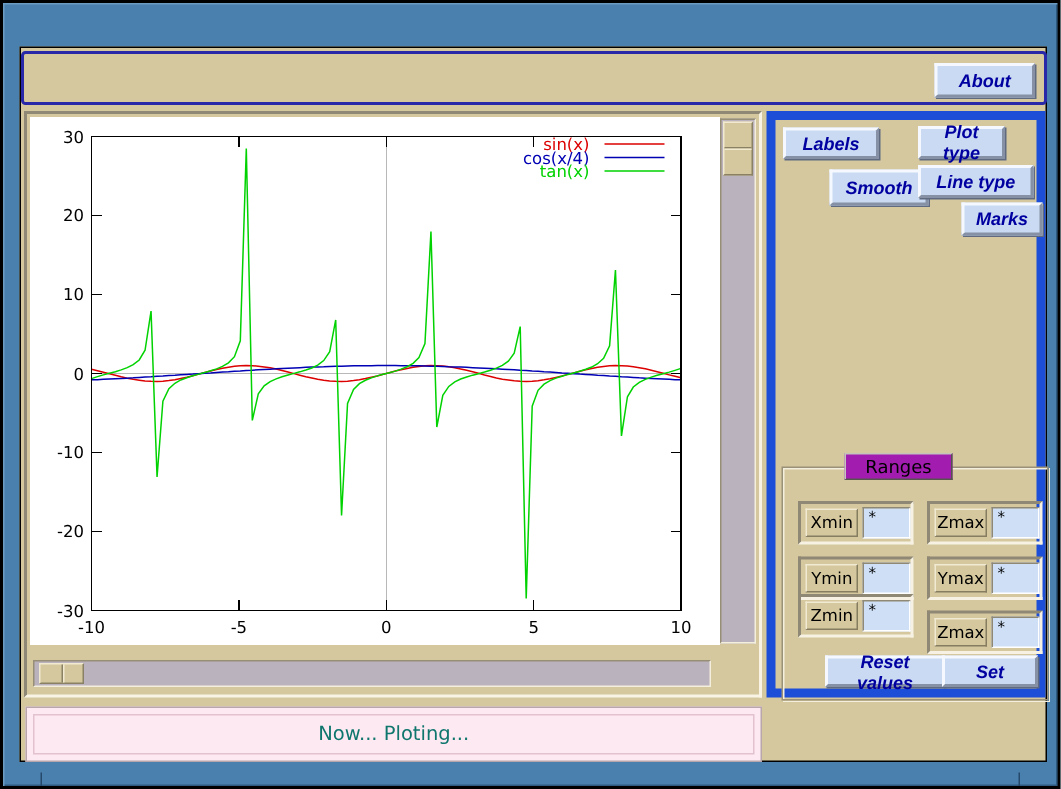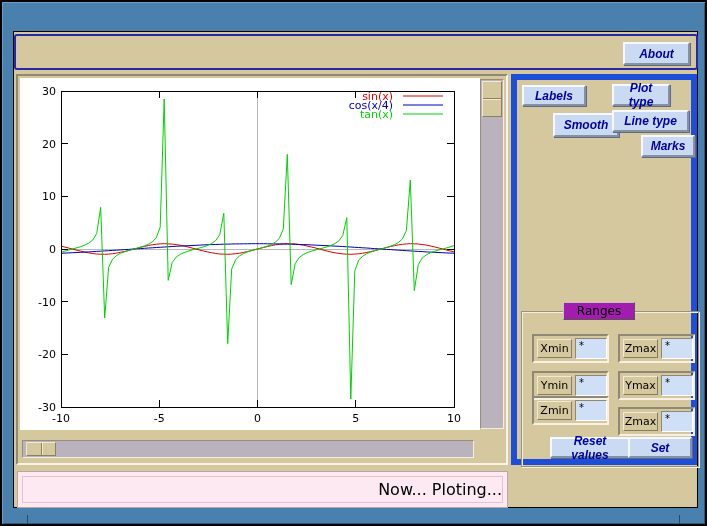--- a/index.html
+++ b/index.html
@@ -53,21 +53,21 @@
     border:1px solid #9a9178;box-shadow:1px 1px 0 #f4eedd, inset 1px 1px 0 #f4eedd;}
   .ranges-title{position:absolute;left:30px;top:222px;width:72px;height:18px;background:#a21caf;color:#000;
     border:1px solid;border-color:#c4c4bc #55554d #55554d #c4c4bc;display:flex;align-items:center;justify-content:center;font-size:12px;margin-left:16px;}
   .range-field{position:absolute;width:77px;height:29px;border:2px solid;border-color:#8f8875 #f6f1e2 #f6f1e2 #8f8875;}
   .range-label{left:3px;top:3px;width:35px;height:19px;font:11px "DejaVu Sans",sans-serif;color:#000;font-style:normal;}
   .range-input{position:absolute;left:41px;top:2px;width:32px;height:21px;background:#cfe0f6;
     border:1px solid;border-color:#8f8875 #fff #fff #8f8875;font-size:10px;line-height:10px;padding:2px 0 0 3px;color:#000;}
   
   .status-bar{position:absolute;left:3px;top:439px;width:491px;height:37px;background:#fce9f1;border:1px solid #b9a6ad;}
   .status-inner{position:absolute;left:4px;top:4px;right:4px;bottom:4px;border:1px solid #e3c2cf;
-    display:flex;align-items:center;justify-content:flex-end;font-size:16px;color:#000000;}
+    display:flex;align-items:center;justify-content:center;font-size:13px;color:#0f766e;}
 </style>
 </head>
 <body>
 
 <div class="window">
   <div class="notch" style="left:25px;bottom:0;width:1px;height:9px;"></div>
   <div class="notch" style="right:25px;bottom:0;width:1px;height:9px;"></div>
 
 
   <div class="content">

